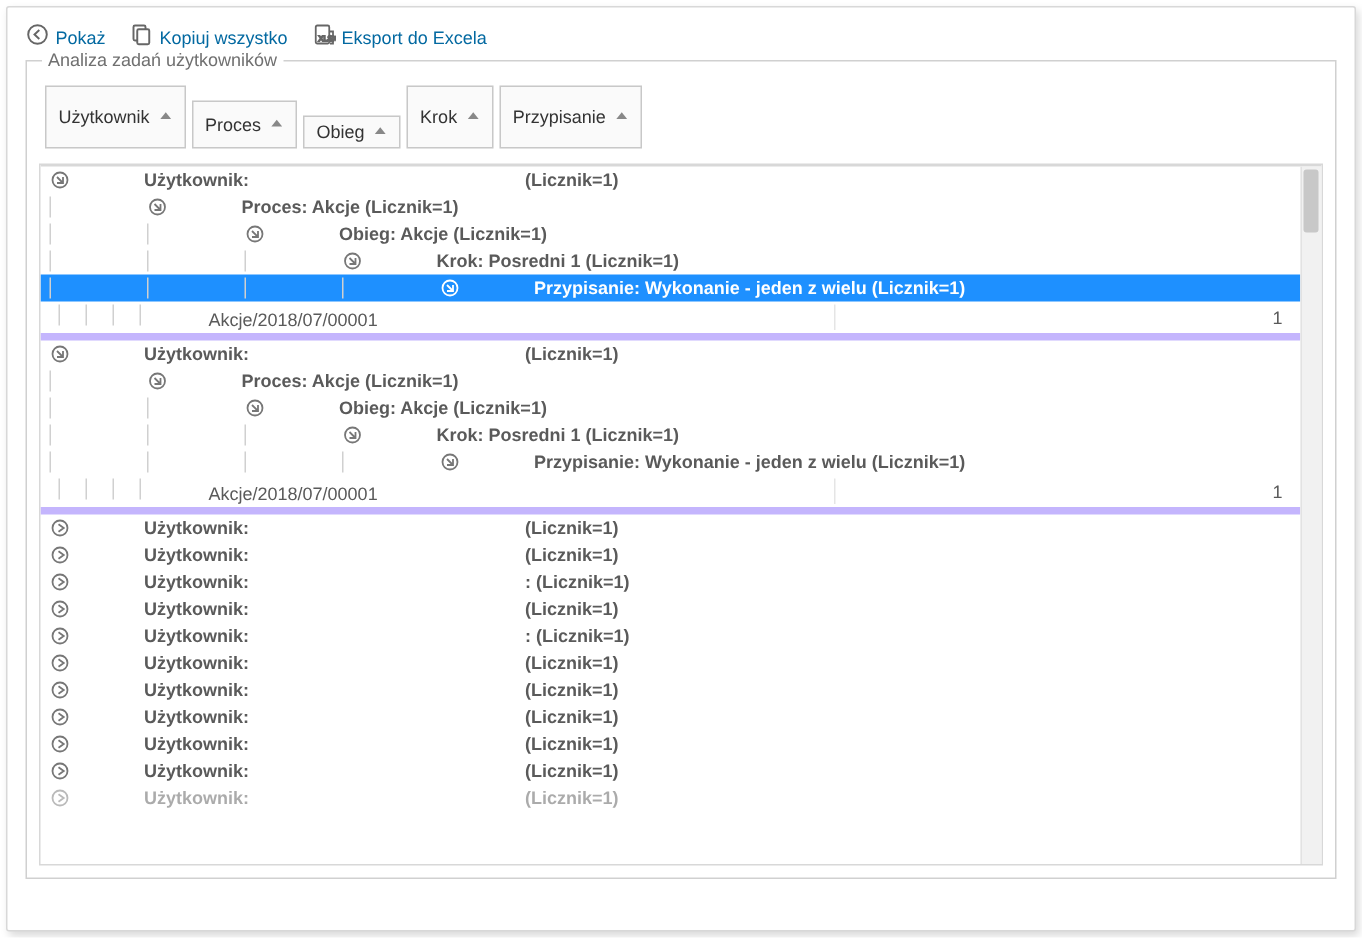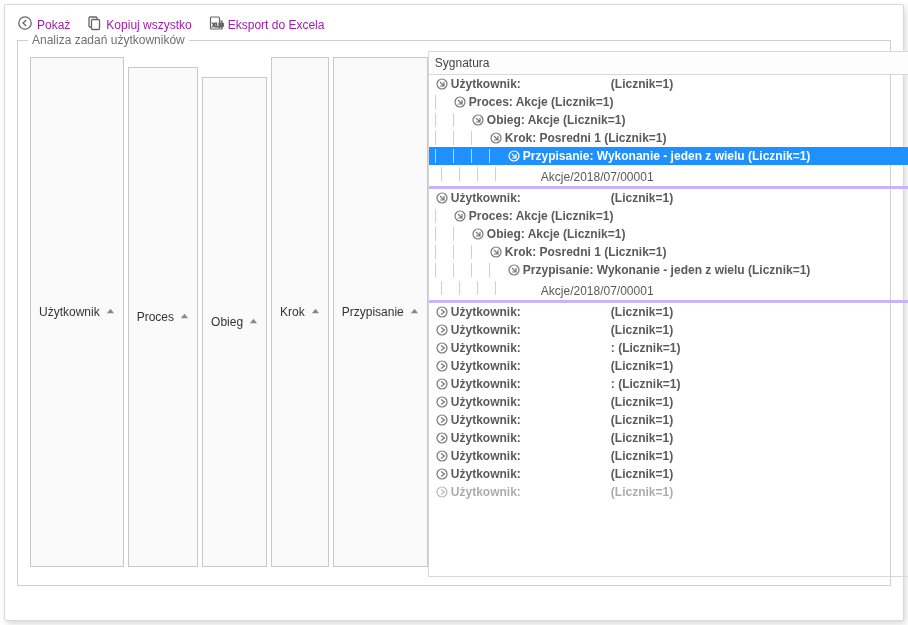--- a/index.html
+++ b/index.html
@@ -5,26 +5,26 @@
   * { box-sizing: border-box; margin: 0; padding: 0; }
   html, body { width: 908px; height: 625px; font-family: "Segoe UI", Tahoma, sans-serif; font-size: 12px; background: #fff; }
   .window {
     width: 900px; height: 617px; margin: 4px; background: #fff;
     border: 1px solid #d8d8d8; border-radius: 2px; box-shadow: 2px 3px 6px rgba(0,0,0,.15);
     position: relative; padding: 10px 12px 8px 12px;
   }
 
   
   .toolbar { display: flex; gap: 16px; align-items: center; margin-bottom: 6px; }
-  .tb-btn { display: inline-flex; gap: 4px; align-items: center; color: #a21caf; cursor: pointer; }
+  .tb-btn { display: inline-flex; gap: 4px; align-items: center; color: #0369a1; cursor: pointer; }
   .tb-btn svg { width: 16px; height: 16px; }
   .tb-lbl { }
 
   
-  .fieldset { border: 1px solid #d0d0d0; position: relative; padding: 10px 8px 8px 8px; height: 546px; display:flex; }
+  .fieldset { border: 1px solid #d0d0d0; position: relative; padding: 10px 8px 8px 8px; height: 546px; display:flex; flex-direction:column; }
   .legend { position: absolute; top: -8px; left: 10px; background: #fff; padding: 0 4px; color: #707070; font-size: 12px; }
 
   
   .pills { display: flex; gap: 4px; margin: 6px 0 10px 4px; text-align: center; }
   .pill { display: inline-flex; align-items: center; gap: 6px; border: 1px solid #c8c8c8; background: #fafafa; padding: 3px 8px; font-size: 12px; color: #333; cursor: pointer; }
   .pill svg { width: 9px; height: 9px; }
   .pill-offset-1 { margin-top: 10px; }
   .pill-offset-2 { margin-top: 20px; }
   .pill-offset-3 { }
   .pill-offset-4 { }
@@ -33,25 +33,25 @@
   .grid { flex: 1; border: 1px solid #d8d8d8; display:flex; flex-direction:column; min-height:0; }
   .grid-head { display:flex; background:#fdfdfd; border-bottom:1px solid #d8d8d8; }
   .gh-col { padding: 4px 6px; color:#444; font-weight:400; }
   .gh-sig { flex: 0 0 530px; border-right:1px solid #e5e5e5; }
   .gh-days { flex: 1; }
   .grid-body { flex:1; overflow:hidden; position:relative; }
   .rows { position:absolute; inset:0 14px 0 0; overflow:hidden; }
   .vscroll { position:absolute; top:0; right:0; bottom:0; width:14px; background:#f1f1f1; border-left:1px solid #e2e2e2; }
   .vthumb { position:absolute; right:2px; top:2px; width:10px; height:42px; background:#c8c8c8; border-radius:2px; }
 
-  .row { display:flex; align-items:center; padding: 2px 0 2px 6px; min-height:18px; color:#5a5a5a; }
+  .row { display:flex; align-items:center; padding: 2px 0 2px 6px; min-height:18px; color:#5a5a5a;gap:47px; }
   .row.bold { font-weight:600; }
   .row.sel { background:#1e90ff; color:#fff; }
   .row.sel .txt { color:#fff; }
-  .row.data { border-bottom:3px solid #c4b5fd; }
+  .row.data { border-bottom:5px solid #c4b5fd; }
   .data .cell-sig { flex:0 0 524px; padding-left:6px; border-right:1px solid #e5e5e5; }
   .data .cell-days { flex:1; text-align:right; padding-right:12px; }
 
   .tree-indent { display:inline-block; height:14px; border-left:1px solid #d0d0d0; margin-right:2px; }
   .expander { display:inline-flex; width:14px; height:14px; align-items:center; justify-content:center; margin-right:2px; cursor:pointer; }
   .expander svg { width:12px; height:12px; }
   .txt { color:#5a5a5a; }
   .sel .txt { color:#fff; }
 
   .footer { padding-top:4px; color:#444; }
@@ -123,21 +123,20 @@
       <span class="pill pill-offset-4">
         <span>Przypisanie</span>
         <span><svg viewBox="0 0 10 10">
               <path d="M1 7 L5 2 L9 7 Z" fill="#888"></path>
             </svg></span>
       </span>
     </div>
 
     <div class="grid">
       <div class="grid-head">
-        <div class="gh-col gh-sig">Sygnatura</div>
       </div>
       <div class="grid-body">
         <div class="rows" id="rows">
             <div class="row bold">
               <span class="expander">
                 <svg viewBox="0 0 12 12" fill="none" stroke="#777" stroke-width="1.2">
                   <circle cx="6" cy="6" r="5"></circle>
                   <path d="M4 4 L8 8 M8 4 v4 h-4"></path>
                 </svg>
               </span>

